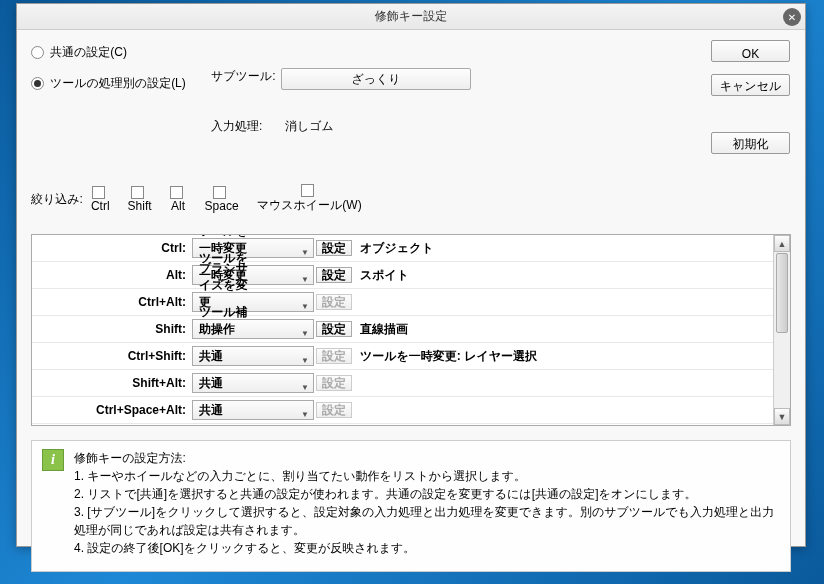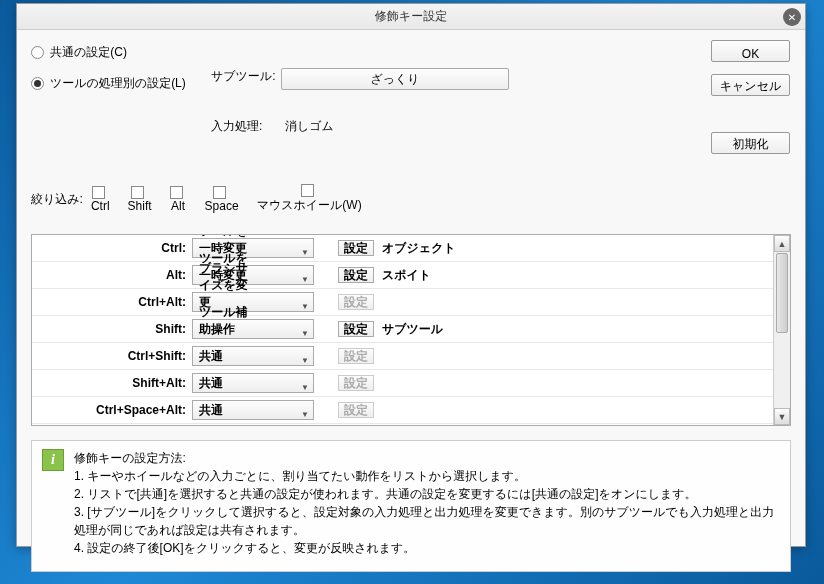--- a/index.html
+++ b/index.html
@@ -11,39 +11,39 @@
 .content { padding: 10px 14px; position: relative; height: calc(100% - 26px); }
 .top-area { display: flex; }
 .left-col { width: 180px; padding-top: 4px; }
 .mid-col { flex: 1; }
 .right-col { width: 90px; padding-left: 10px; }
 .radio-row { display: flex; align-items: center; margin-bottom: 14px; cursor: pointer; }
 .radio { width: 13px; height: 13px; border: 1px solid #888; border-radius: 50%; margin-right: 6px; display: flex; align-items: center; justify-content: center; background: #fff; }
 .radio.selected::after { content: ''; width: 7px; height: 7px; background: #333; border-radius: 50%; }
 .field-row { display: flex; align-items: flex-start; margin-bottom: 10px; margin-top: 28px; }
 .field-label { width: 70px; text-align: left; }
-.subtool-btn { width: 228px; height: 22px; background: linear-gradient(#fdfdfd, #eee); border: 1px solid #aaa; border-radius: 2px; display: flex; align-items: center; justify-content: center; cursor: pointer; }
+.subtool-btn { width: 190px; height: 22px; background: linear-gradient(#fdfdfd, #eee); border: 1px solid #aaa; border-radius: 2px; display: flex; align-items: center; justify-content: center; cursor: pointer; }
 .field-val { padding-left: 4px; }
 .btn { width: 79px; height: 22px; background: linear-gradient(#fdfdfd, #eee); border: 1px solid #999; border-radius: 2px; display: flex; align-items: flex-end; justify-content: center; cursor: pointer; margin-bottom: 12px; }
 .btn.init { margin-top: 36px; }
 .filter-row { display: flex; align-items: center; margin-top: 18px; margin-bottom: 20px; }
 .filter-label { margin-right: 8px; }
 .chk-wrap { display: flex; align-items: center; margin-right: 18px; cursor: pointer; flex-direction: column; }
 .chk { width: 13px; height: 13px; border: 1px solid #888; background: #fff; margin-right: 4px; }
 .table-wrap { border: 1px solid #aaa; height: 192px; position: relative; background: #fff; font-weight: bold; }
 .table-scroll { position: absolute; right: 0; top: 0; bottom: 0; width: 17px; background: #f0f0f0; border-left: 1px solid #ccc; }
 .scroll-up, .scroll-down { height: 17px; background: linear-gradient(#fdfdfd, #ddd); border: 1px solid #bbb; display: flex; align-items: center; justify-content: center; font-size: 9px; color: #555; cursor: pointer; }
 .scroll-down { position: absolute; bottom: 0; left: 0; right: 0; }
 .scroll-thumb { position: absolute; top: 18px; left: 2px; right: 2px; height: 80px; background: linear-gradient(to right, #e8e8e8, #ccc); border: 1px solid #aaa; border-radius: 2px; cursor: pointer; }
 .table-body { position: absolute; left: 0; right: 17px; top: 0; bottom: 0; overflow: hidden; }
 .trow { display: flex; align-items: center; height: 27px; border-bottom: 1px solid #e8e8e8; padding-right:6px;}
 .trow .key { width: 160px; text-align: right; padding-right: 6px; }
 .trow .sel { width: 122px; height: 20px; background: linear-gradient(#fdfdfd, #eee); border: 1px solid #aaa; display: flex; align-items: flex-end; justify-content: space-between; padding: 0 4px 0 6px; cursor: pointer; gap: 43px; }
 .trow .sel .arr { font-size: 8px; color: #555; }
-.trow .setbtn { width: 36px; height: 16px; margin-left: 24px; background: linear-gradient(#fdfdfd, #eee); border: 1px solid #aaa; display: flex; align-items: center; justify-content: center; cursor: pointer; }
+.trow .setbtn { width: 36px; height: 16px; margin-left: 2px; background: linear-gradient(#fdfdfd, #eee); border: 1px solid #aaa; display: flex; align-items: center; justify-content: center; cursor: pointer; }
 .trow .setbtn.disabled { color: #aaa; border-color: #ccc; cursor: default; }
 .trow .desc { padding-left: 8px; }
 .trow.cut { height: 14px; overflow: hidden; align-items: flex-start; padding-top: 1px;}
 .help-wrap { margin-top: 14px; border: 1px solid #ccc; background: #fefefe; padding: 8px 10px; display: flex; height:132px;}
 .help-icon { width: 22px; height: 22px; background: #8bc34a; border: 1px solid #689f38; display: flex; align-items: center; justify-content: center; color: #fff; font-weight: bold; font-family: Georgia, serif; font-style: italic; font-size: 14px; margin-right: 10px; flex-shrink: 0; }
 .help-txt { line-height: 1.5; font-size: 11px; }
 .help-txt p { margin-bottom: 6px; }
 </style>
 </head>
 <body>
@@ -146,29 +146,30 @@
             <div class="setbtn disabled">設定</div>
             <span class="desc"></span>
           </div>
           <div class="trow">
             <span class="key">Shift:</span>
             <div class="sel">
               <span>ツール補助操作</span>
               <span class="arr">▼</span>
             </div>
             <div class="setbtn">設定</div>
-            <span class="desc">サブツール</span>
+            <span class="desc">直線描画</span>
           </div>
           <div class="trow">
             <span class="key">Ctrl+Shift:</span>
             <div class="sel">
               <span>共通</span>
               <span class="arr">▼</span>
             </div>
             <div class="setbtn disabled">設定</div>
+            <span class="desc">ツールを一時変更: レイヤー選択</span>
           </div>
           <div class="trow">
             <span class="key">Shift+Alt:</span>
             <div class="sel">
               <span>共通</span>
               <span class="arr">▼</span>
             </div>
             <div class="setbtn disabled">設定</div>
             <span class="desc"></span>
           </div>

